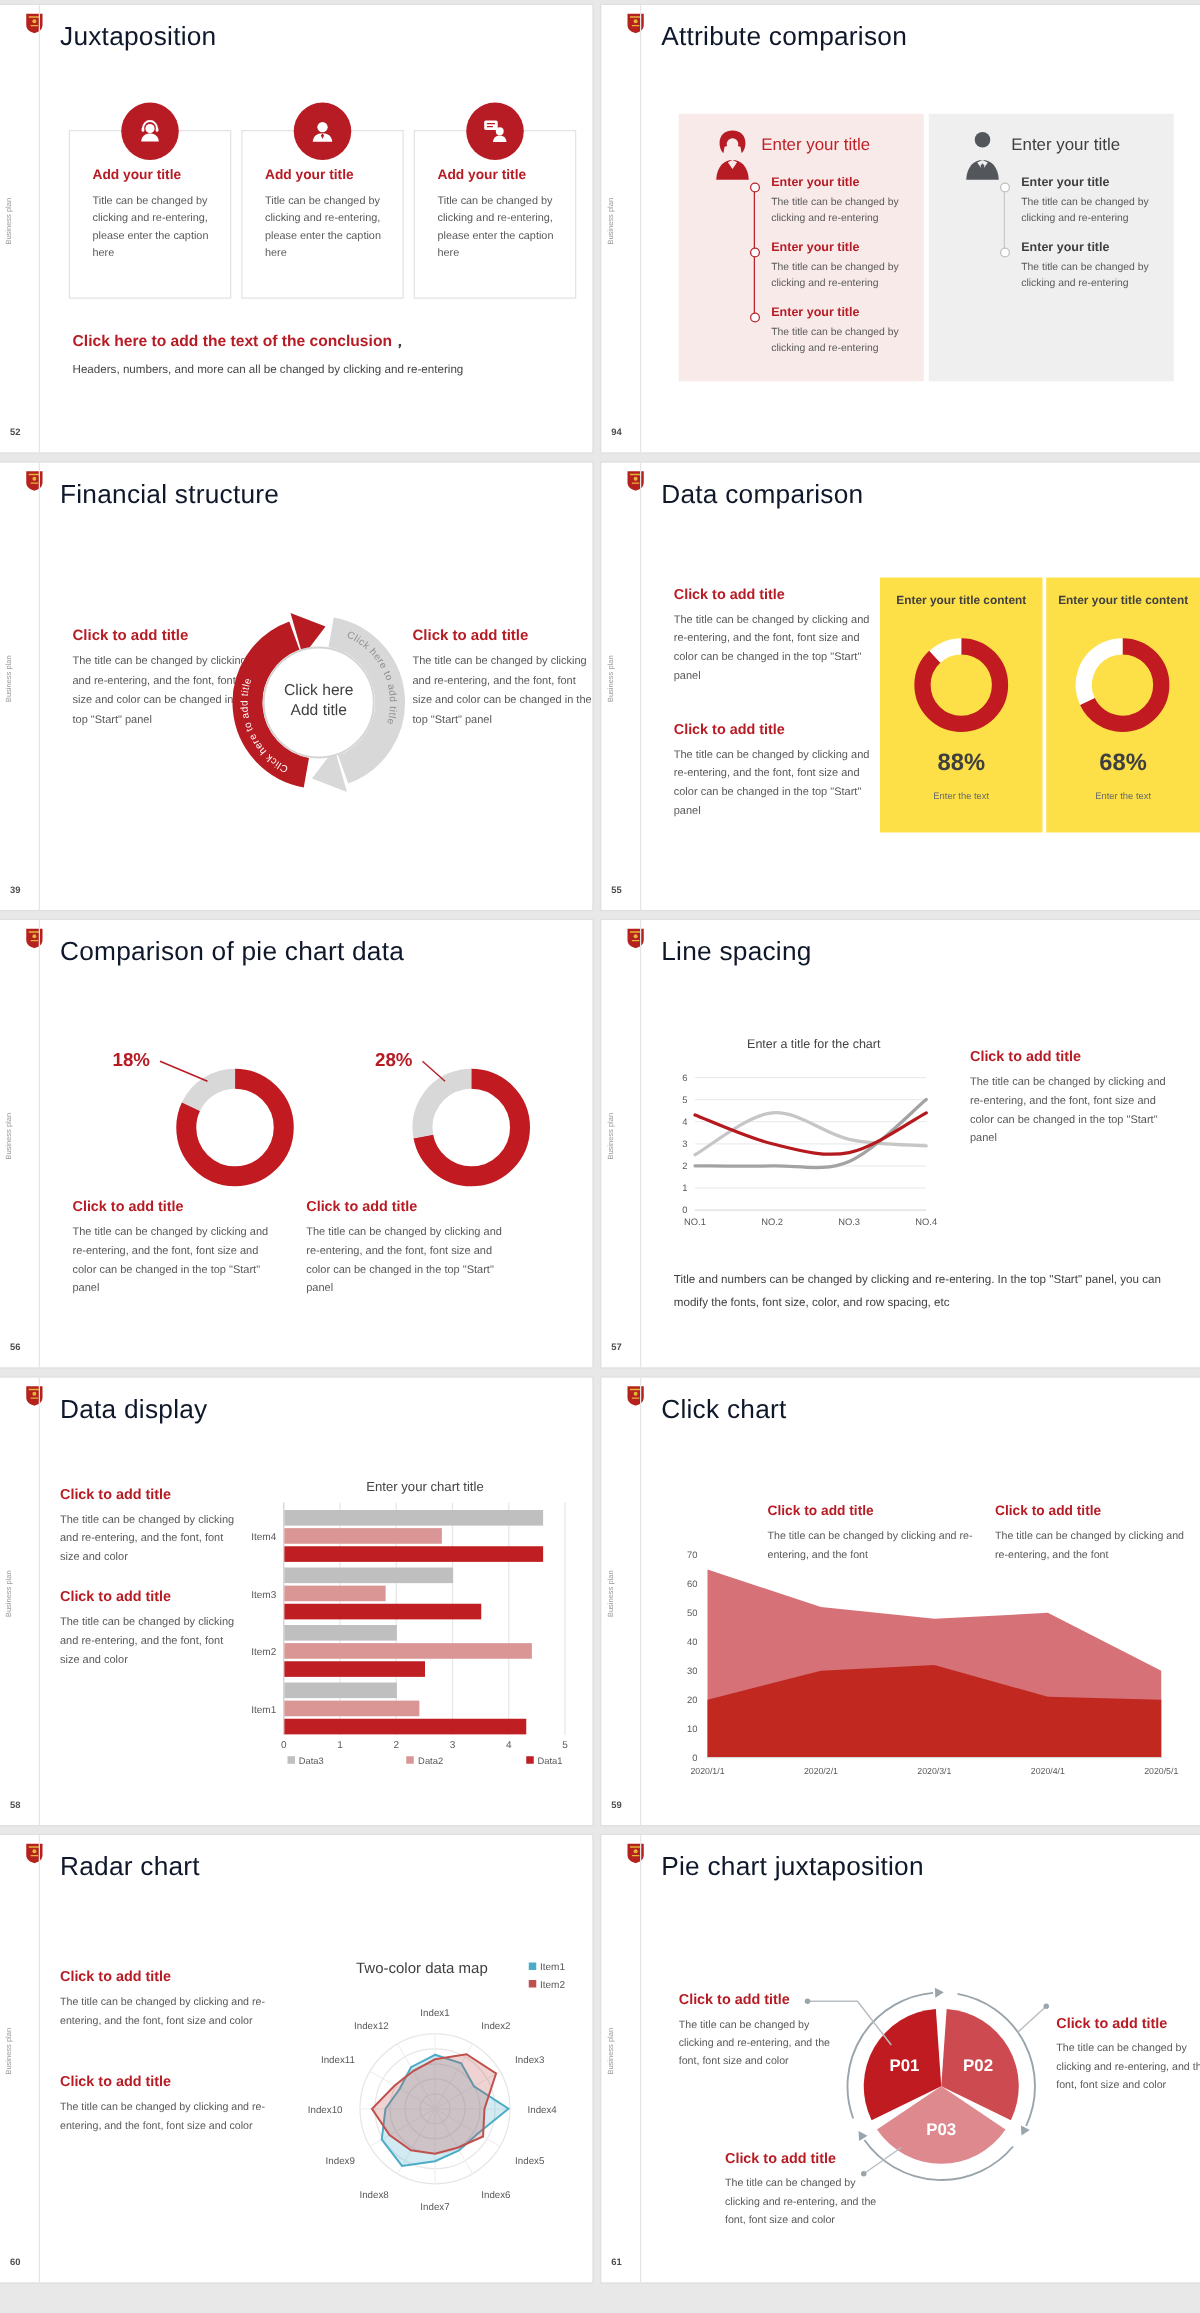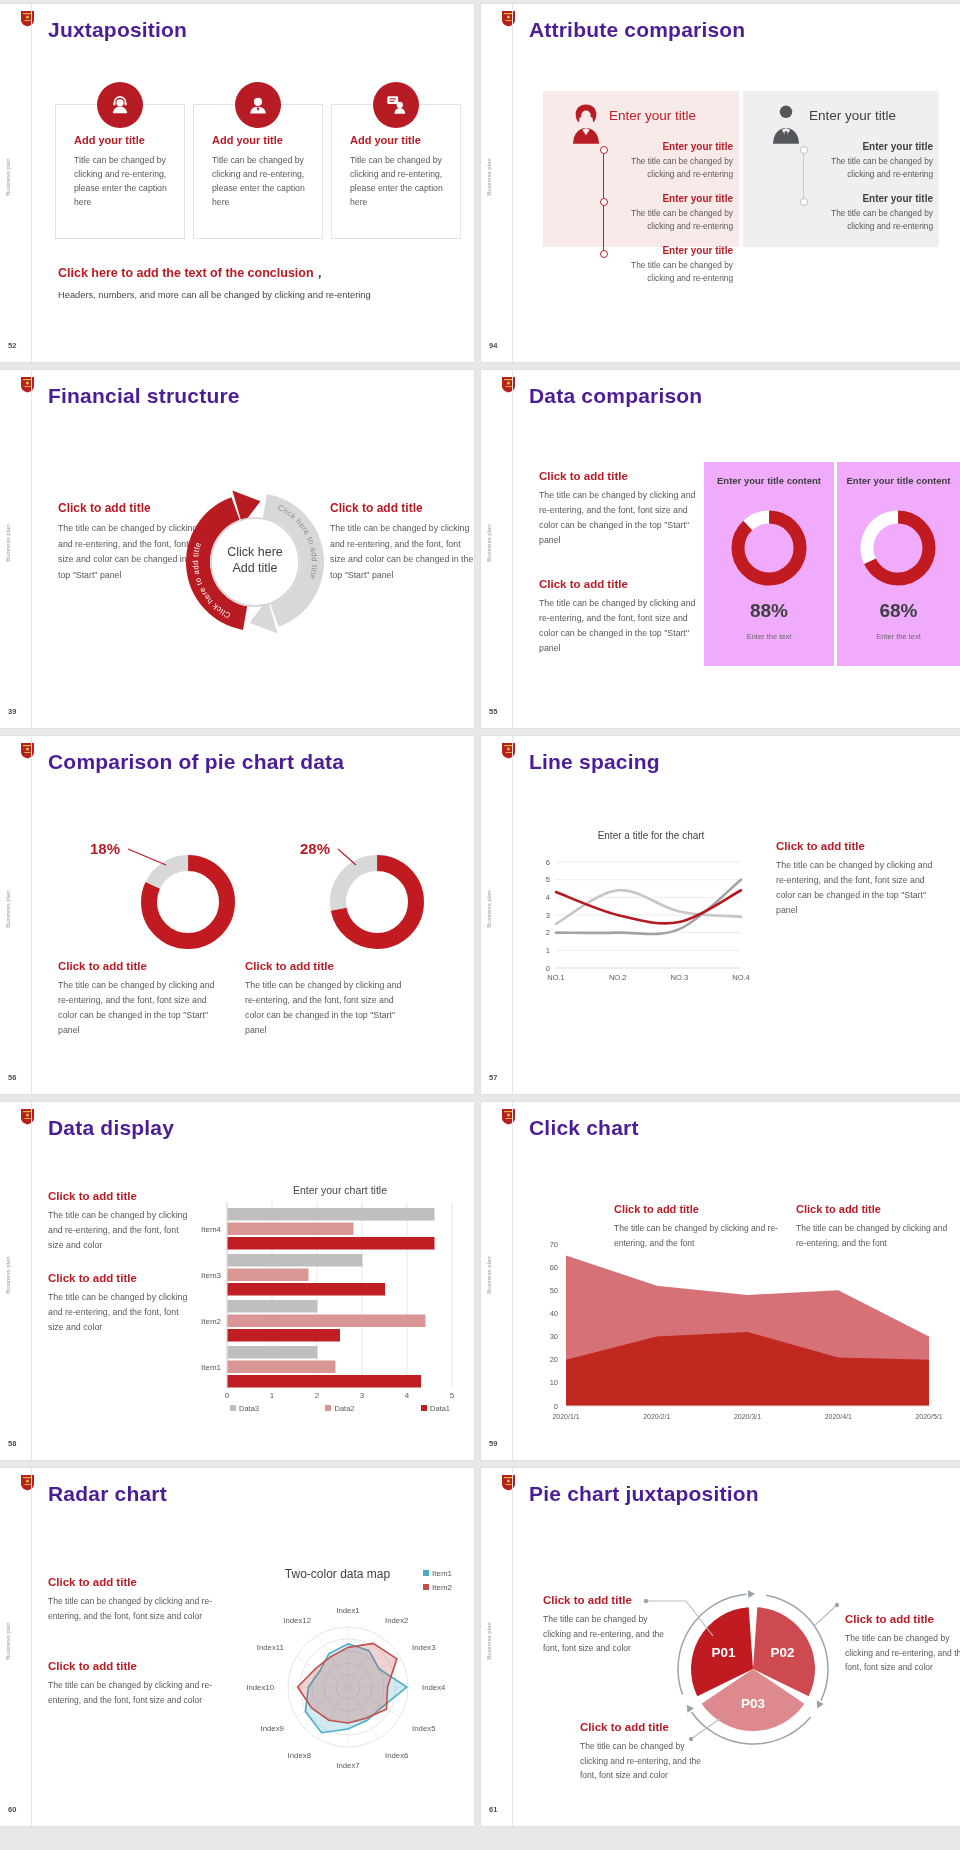--- a/index.html
+++ b/index.html
@@ -3,31 +3,31 @@
 <meta charset="utf-8">
 <style>
   html,body{margin:0;padding:0;background:#e8e8e8;font-family:"Liberation Sans",sans-serif;}
   #page{position:relative;width:960px;height:1850px;background:#e8e8e8;overflow:hidden;}
   .slide{position:absolute;background:#fff;outline:1px solid #e0e0e0;overflow:hidden;}
   .a{position:absolute;}
   .logo{position:absolute;left:20px;top:6px;}
   .vline{position:absolute;left:31px;top:0;bottom:0;width:1px;background:#e5e5e5;}
   .vtext{position:absolute;left:-17px;top:170px;width:50px;text-align:center;font-size:6px;color:#9a9a9a;transform:rotate(-90deg);}
   .pnum{position:absolute;left:8px;bottom:12px;font-size:7.5px;font-weight:bold;color:#4d4d4d;}
-  .stitle{position:absolute;left:48px;top:14px;margin:0;font-size:21px;font-weight:700;color:#4c1d95;letter-spacing:.2px;}
+  .stitle{position:absolute;left:48px;top:14px;margin:0;font-size:21px;font-weight:400;color:#0f172a;letter-spacing:.2px;}
   .rhead{font-weight:bold;color:#b71c25;}
   .ghead{font-weight:bold;color:#3f3f3f;}
   .body{color:#595959;}
   .overlay{position:absolute;left:0;top:0;width:100%;height:100%;pointer-events:none;}
   svg text{font-family:"Liberation Sans",sans-serif;}
   .card52{position:absolute;width:128px;height:133px;background:#fff;border:1px solid #e3e3e3;}
   .ccircle{position:absolute;top:-23px;left:50%;transform:translateX(-50%);width:46px;height:46px;border-radius:50%;background:#b71c25;display:flex;align-items:center;justify-content:center;}
-  .panel{position:absolute;top:87px;width:196px;height:156px;text-align:right;}
+  .panel{position:absolute;top:87px;width:196px;height:214px;}
   .tl-dot{position:absolute;width:6px;height:6px;border-radius:50%;background:#fff;}
-  .gcard{position:absolute;top:92px;height:204px;background:#f0abfc;}
+  .gcard{position:absolute;top:92px;height:204px;background:#fde047;}
   .legend{display:flex;align-items:center;justify-content:space-between;gap:10px;font-size:7.5px;color:#595959;}
   .legend .sq{display:inline-block;width:6px;height:6px;margin-right:3px;}
 </style>
 </head>
 <body>
 
 <div id="page">
 
   <div class="slide" style="left:0;top:4px;width:474px;height:358px">
     <svg class="logo" width="15" height="17" viewBox="0 0 15 17">
@@ -277,20 +277,21 @@
         <text x="136.66666666666666" y="244" text-anchor="middle" font-size="7.5" fill="#595959">NO.2</text>
         <text x="198.33333333333331" y="244" text-anchor="middle" font-size="7.5" fill="#595959">NO.3</text>
         <text x="260" y="244" text-anchor="middle" font-size="7.5" fill="#595959">NO.4</text>
         <path d="M75 187.83333333333331C85.27777777777777 182.23888888888888 116.1111111111111 156.32777777777775 136.66666666666666 154.26666666666665C157.2222222222222 152.20555555555555 177.77777777777777 171.05 198.33333333333331 175.46666666666667C218.88888888888886 179.88333333333333 249.72222222222223 179.88333333333333 260 180.76666666666665" stroke="#c6c6c6" stroke-width="2.6" fill="none" stroke-linecap="round"></path>
         <path d="M75 196.66666666666669C85.27777777777777 196.66666666666669 116.1111111111111 197.2555555555556 136.66666666666666 196.66666666666669C157.2222222222222 196.07777777777778 177.77777777777777 201.96666666666667 198.33333333333331 193.13333333333333C218.88888888888886 184.29999999999998 249.72222222222223 151.9111111111111 260 143.66666666666666" stroke="#a3a3a3" stroke-width="2.6" fill="none" stroke-linecap="round"></path>
         <path d="M75 156.03333333333333C85.27777777777777 159.86111111111111 116.1111111111111 173.99444444444444 136.66666666666666 179C157.2222222222222 184.00555555555556 177.77777777777777 190.1888888888889 198.33333333333331 186.06666666666666C218.88888888888886 181.94444444444443 249.72222222222223 159.56666666666666 260 154.26666666666665" stroke="#b5191e" stroke-width="2.6" fill="none" stroke-linecap="round"></path>
       </svg>
 
     <div class="a rhead" style="left:295px;top:104px;font-size:11.5px">Click to add title</div>
     <div class="a body" style="left:295px;top:122px;width:158px;font-size:8.8px;line-height:1.72">The title can be changed by clicking and re-entering, and the font, font size and color can be changed in the top "Start" panel</div>
+    <div class="a" style="left:58px;top:278px;width:408px;font-size:9.3px;color:#404040;line-height:2">Title and numbers can be changed by clicking and re-entering. In the top "Start" panel, you can modify the fonts, font size, color, and row spacing, etc</div>
   </div>
 
   <div class="slide" style="left:0;top:1102px;width:474px;height:358px">
     <svg class="logo" width="15" height="17" viewBox="0 0 15 17">
         <path d="M1 1h13v9c0 3.5-2.8 5.5-6.5 6.5C3.8 15.5 1 13.5 1 10z" fill="#b5211d"></path>
         <rect x="3" y="3" width="9" height="1.2" fill="#e3b53a"></rect>
         <circle cx="7.5" cy="7" r="1.6" fill="#e3b53a"></circle>
         <rect x="4.5" y="10" width="6" height="1" fill="#e3b53a"></rect>
       </svg>
     <div class="vline"></div>

